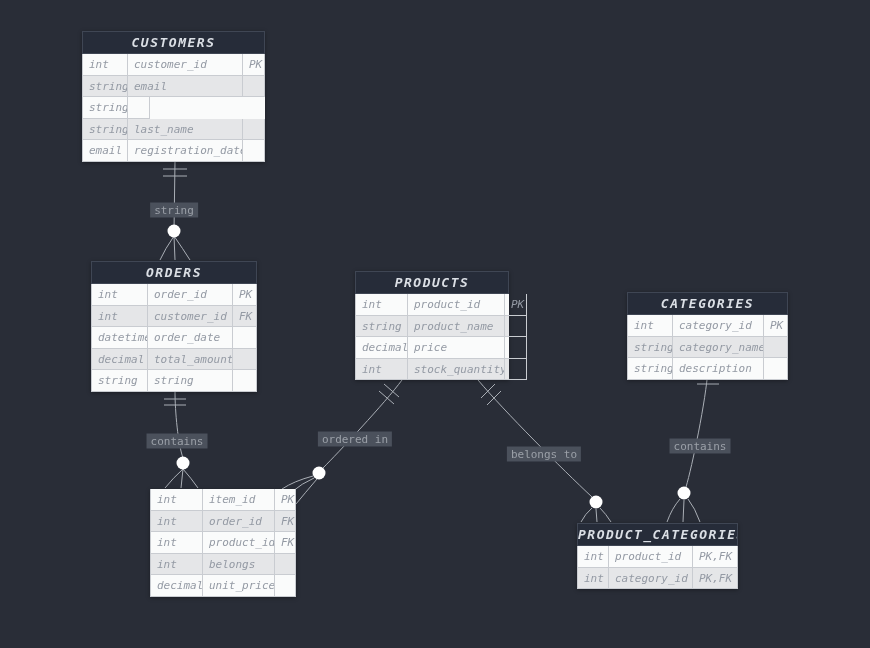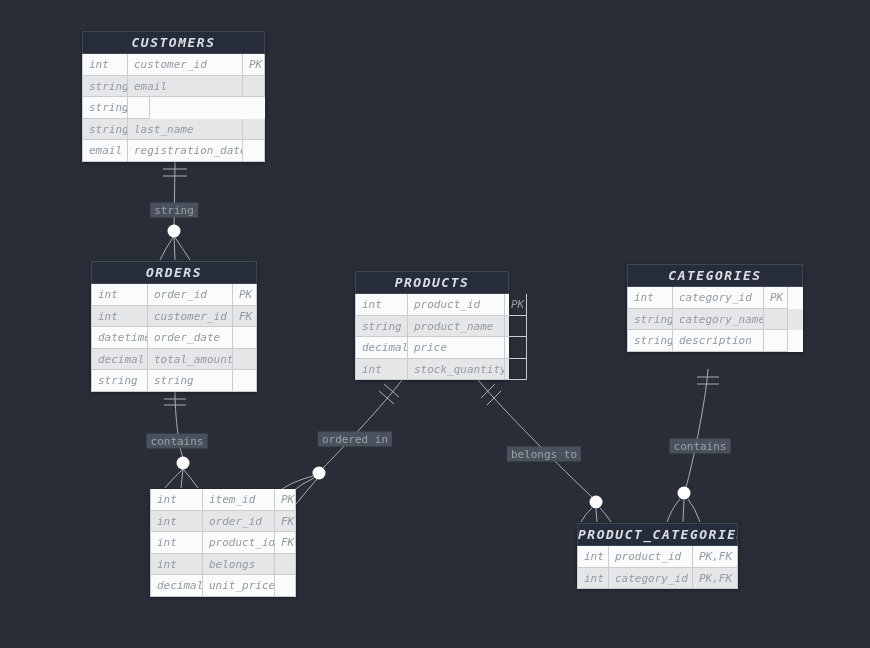--- a/index.html
+++ b/index.html
@@ -170,21 +170,21 @@
           <div class="erd-cell c0" style="width: 53px;">decimal</div>
           <div class="erd-cell c1" style="width: 97px;">price</div>
           <div class="erd-cell c2" style="width: 22px;"></div>
         </div>
         <div class="erd-row alt">
           <div class="erd-cell c0" style="width: 53px;">int</div>
           <div class="erd-cell c1" style="width: 97px;">stock_quantity</div>
           <div class="erd-cell c2" style="width: 22px;"></div>
         </div>
       </div>
-      <div class="erd-table" style="left: 627px; top: 264px; width: 176px;">
+      <div class="erd-table" style="left: 627px; top: 292px; width: 161px;">
         <div class="erd-table-header">CATEGORIES</div>
         <div class="erd-row">
           <div class="erd-cell c0" style="width: 46px;">int</div>
           <div class="erd-cell c1" style="width: 91px;">category_id</div>
           <div class="erd-cell c2" style="width: 24px;">PK</div>
         </div>
         <div class="erd-row alt">
           <div class="erd-cell c0" style="width: 46px;">string</div>
           <div class="erd-cell c1" style="width: 91px;">category_name</div>
           <div class="erd-cell c2" style="width: 24px;"></div>

